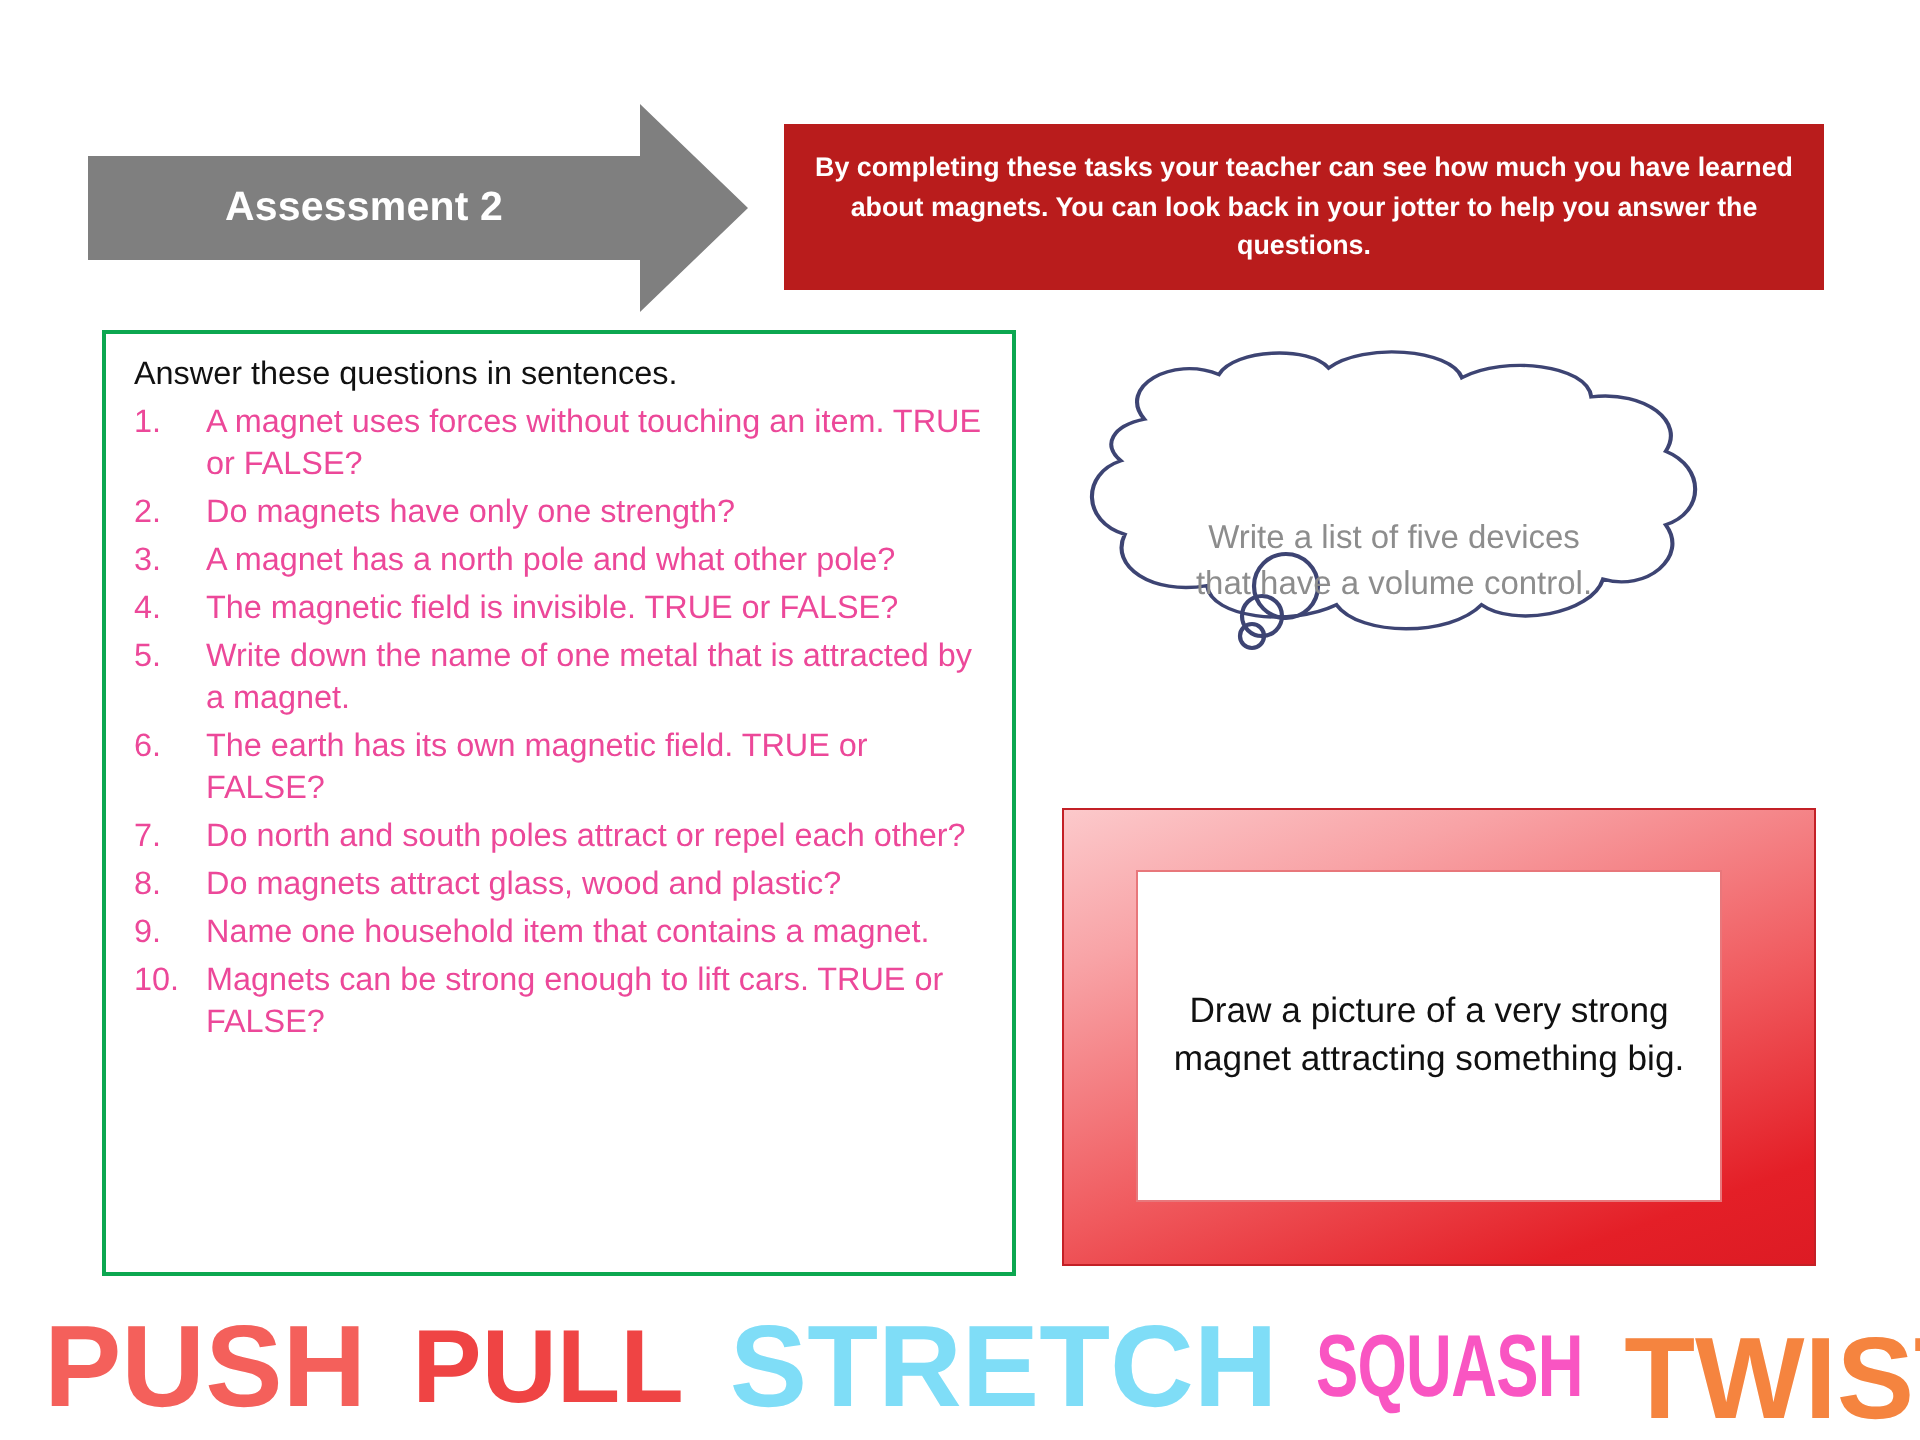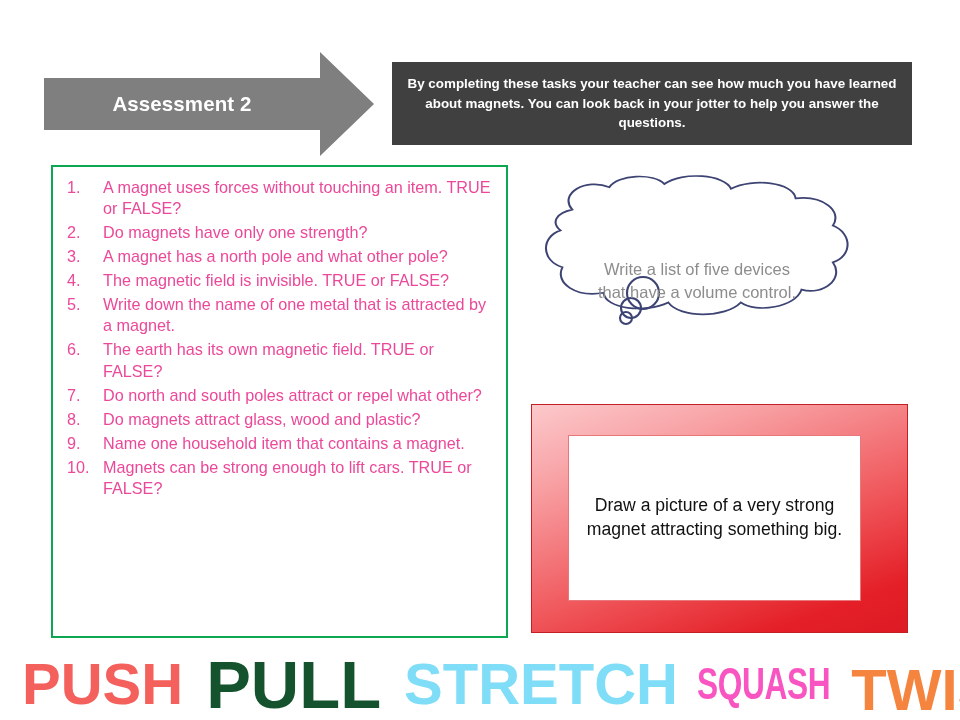--- a/index.html
+++ b/index.html
@@ -15,21 +15,21 @@
   .arrow-label{
     position:absolute;left:0;top:0;width:272px;height:104px;
     display:flex;align-items:center;justify-content:center;
     color:#ffffff;font-size:20.5px;font-weight:bold;letter-spacing:.1px;
     padding-left:4px;box-sizing:border-box;
   }
 
   
   .info-box{
     position:absolute;left:392px;top:62px;width:520px;height:83px;
-    background:#404040;color:#ffffff;
+    background:#b91c1c;color:#ffffff;
     display:flex;align-items:center;justify-content:center;
     text-align:center;box-sizing:border-box;padding:4px 14px;
   }
   .info-box p{
     margin:0;font-size:13.4px;font-weight:bold;line-height:1.45;
   }
 
   
   .questions-box{
     position:absolute;left:51px;top:165px;width:457px;height:473px;
@@ -77,21 +77,21 @@
 
   
   .word-banner{
     position:absolute;left:0;top:648px;width:960px;height:72px;
     display:flex;align-items:center;white-space:nowrap;gap:15px;
   }
   .word{
     font-weight:bold;line-height:1;display:inline-block;
   }
   .w-push   {color:#F4605B;font-size:58px;margin-left:22px;}
-  .w-pull   {color:#14532d;font-size:67px;margin-left:8px;}
+  .w-pull   {color:#ef4444;font-size:52px;margin-left:8px;}
   .w-stretch{color:#7FDDF7;font-size:58px;margin-left:8px;}
   .w-squash {color:#F955C2;font-size:44px;margin-left:4px;
              font-family:"Liberation Sans Narrow","Liberation Sans",sans-serif;
              transform:scaleX(.72);transform-origin:left center;letter-spacing:-.5px;}
   .w-twist  {color:#F5843F;font-size:58px;margin-left:-46px;margin-top:12px;}
 </style>
 </head>
 <body>
 
 <div class="page">
@@ -101,28 +101,29 @@
       <polygon points="0,26 276,26 276,0 330,52 276,104 276,78 0,78" fill="#7F7F7F"></polygon>
     </svg>
     <div class="arrow-label">Assessment 2</div>
   </div>
 
   <div class="info-box">
     <p>By completing these tasks your teacher can see how much you have learned about magnets. You can look back in your jotter to help you answer the questions.</p>
   </div>
 
   <div class="questions-box">
+    <p class="q-intro">Answer these questions in sentences.</p>
     <ol class="q-list">
       <li>A magnet uses forces without touching an item. TRUE or FALSE?</li>
       <li>Do magnets have only one strength?</li>
       <li>A magnet has a north pole and what other pole?</li>
       <li>The magnetic field is invisible. TRUE or FALSE?</li>
       <li>Write down the name of one metal that is attracted by a magnet.</li>
       <li>The earth has its own magnetic field. TRUE or FALSE?</li>
-      <li>Do north and south poles attract or repel what other?</li>
+      <li>Do north and south poles attract or repel each other?</li>
       <li>Do magnets attract glass, wood and plastic?</li>
       <li>Name one household item that contains a magnet.</li>
       <li>Magnets can be strong enough to lift cars. TRUE or FALSE?</li>
     </ol>
   </div>
 
   <div class="cloud">
     <svg width="400" height="220" viewBox="0 0 400 220">
       <g fill="none" stroke="#3D4473" stroke-width="2.1" stroke-linecap="round">
         <path d="M40 42 C 26 22, 54 2, 78 14 C 86 -2, 124 -4, 134 10

